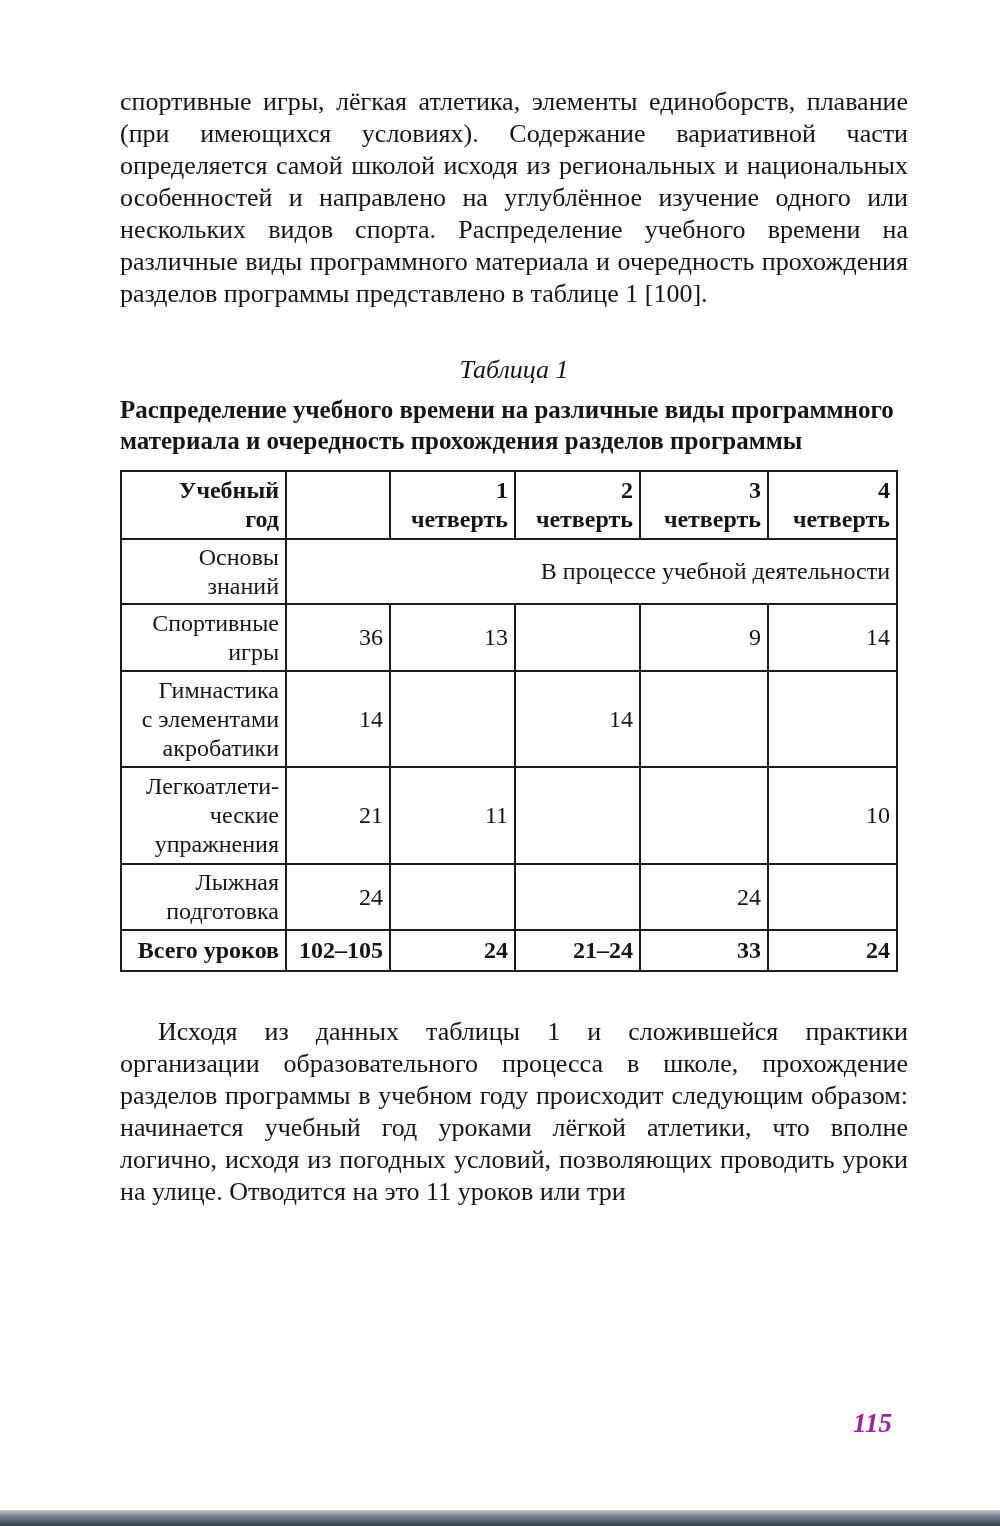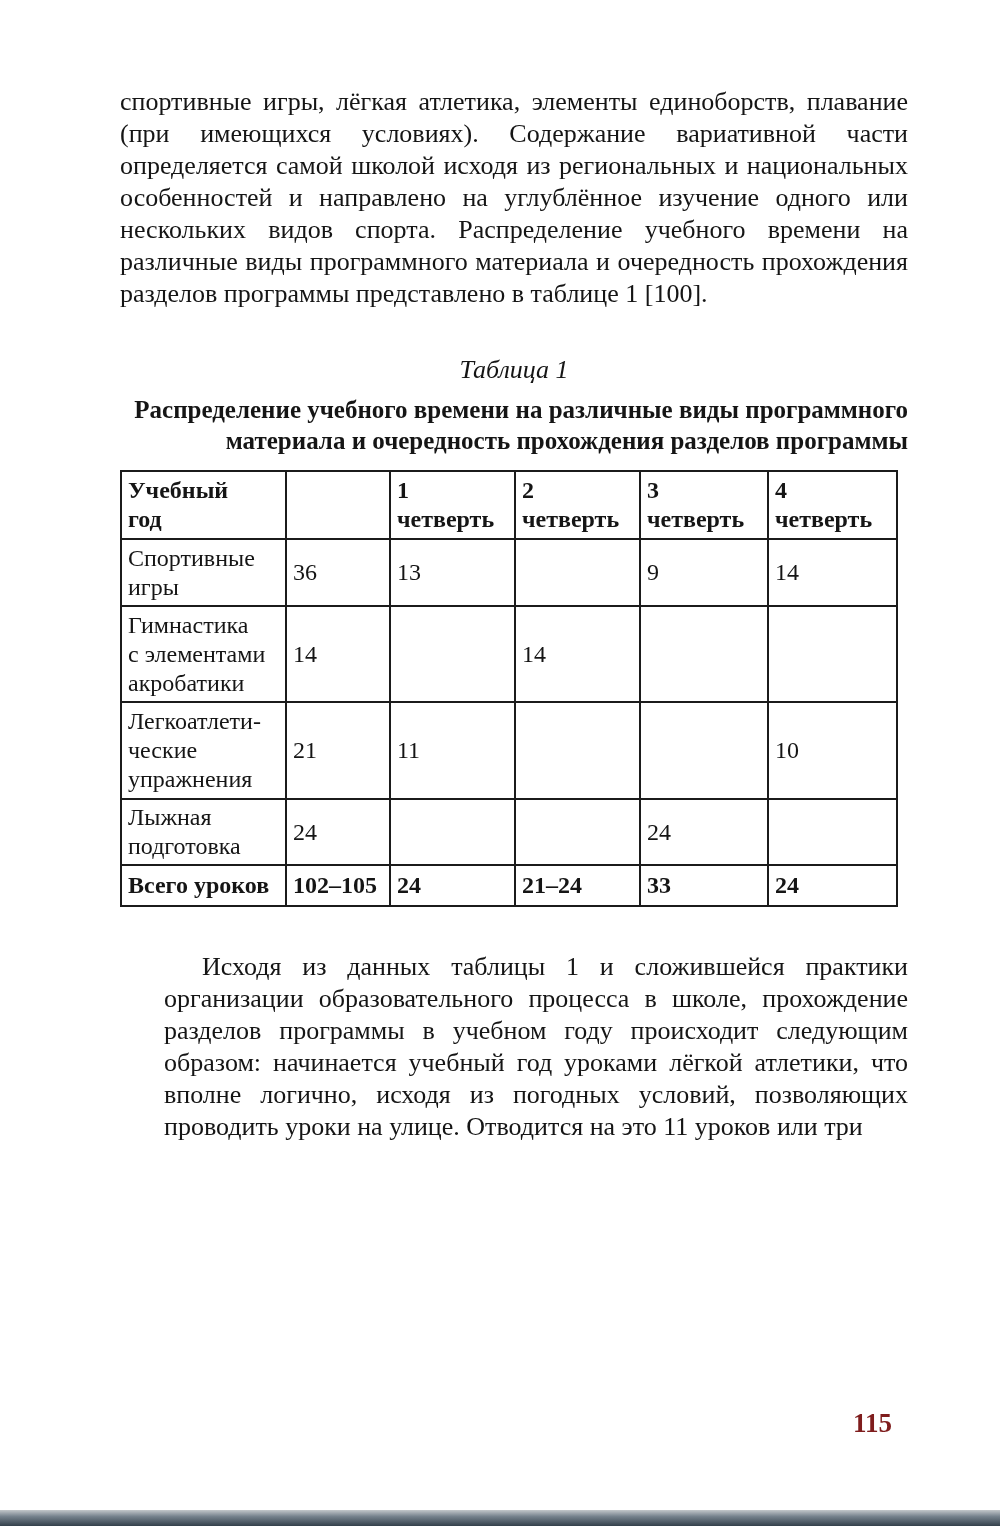--- a/index.html
+++ b/index.html
@@ -21,67 +21,68 @@
     top: 86px;
     width: 788px;
   }
   .para {
     font-size: 26px;
     line-height: 32px;
     text-align: justify;
     margin: 0;
   }
   .intro { margin-bottom: 44px; }
-  .closing { margin-top: 44px; text-indent: 38px; margin-left: 44px; }
+  .closing { margin-top: 44px; text-indent: 38px; }
   .tbl-caption {
     font-size: 26px;
     font-style: italic;
     text-align: center;
     margin: 0 0 8px 0;
     line-height: 32px;
   }
   .tbl-title {
     font-size: 25px;
     font-weight: bold;
-    text-align: right;
+    text-align: left;
     margin: 0 0 14px 0;
     line-height: 31px;
   }
   table.data-table {
     border-collapse: collapse;
     width: 776px;
     table-layout: fixed;
     font-size: 24px;
     line-height: 29px;
   }
   table.data-table td {
     border: 2px solid #1b1b1b;
     padding: 2px 6px;
     vertical-align: middle;
-    text-align: left;
+    text-align: right;
   }
   .pre { white-space: pre-line; }
   .b { font-weight: bold; padding-left: 37px; }
   tr.h-row1 td { height: 62px; }
   tr.h-row2 td { height: 68px; }
   tr.r-osnovy td { height: 59px; }
   tr.r-sport td { height: 61px; }
   tr.r-gym td { height: 90px; margin-left: 29px; }
   tr.r-athl td { height: 91px; }
   tr.r-ski td { height: 60px; }
   tr.r-combat td { height: 59px; }
   tr.r-total td { height: 35px; }
   .page-number {
     position: absolute;
     right: 108px;
     top: 1408px;
     font-size: 27px;
     font-weight: bold;
     font-family: "Liberation Serif", serif;
-    color: #7f1d1d;
+    color: #a21caf;
+    font-style: italic;
   }
   .bottom-edge {
     position: absolute;
     left: 0;
     bottom: 0;
     width: 1000px;
     height: 16px;
     background: linear-gradient(to bottom, #c3c7ca 0%, #76828d 40%, #33404b 100%);
   }
 </style>
@@ -113,20 +114,25 @@
         <td class="b pre">1
 четверть</td>
         <td class="b pre">2
 четверть</td>
         <td class="b pre">3
 четверть</td>
         <td class="b pre">4
 четверть</td>
       </tr>
 
+      <tr class="r-osnovy">
+        <td class="pre">Основы
+знаний</td>
+        <td colspan="5">В процессе учебной деятельности</td>
+      </tr>
 
       <tr class="r-sport">
         <td class="pre">Спортивные
 игры</td>
         <td>36</td>
         <td>13</td>
         <td></td>
         <td>9</td>
         <td>14</td>
       </tr>

